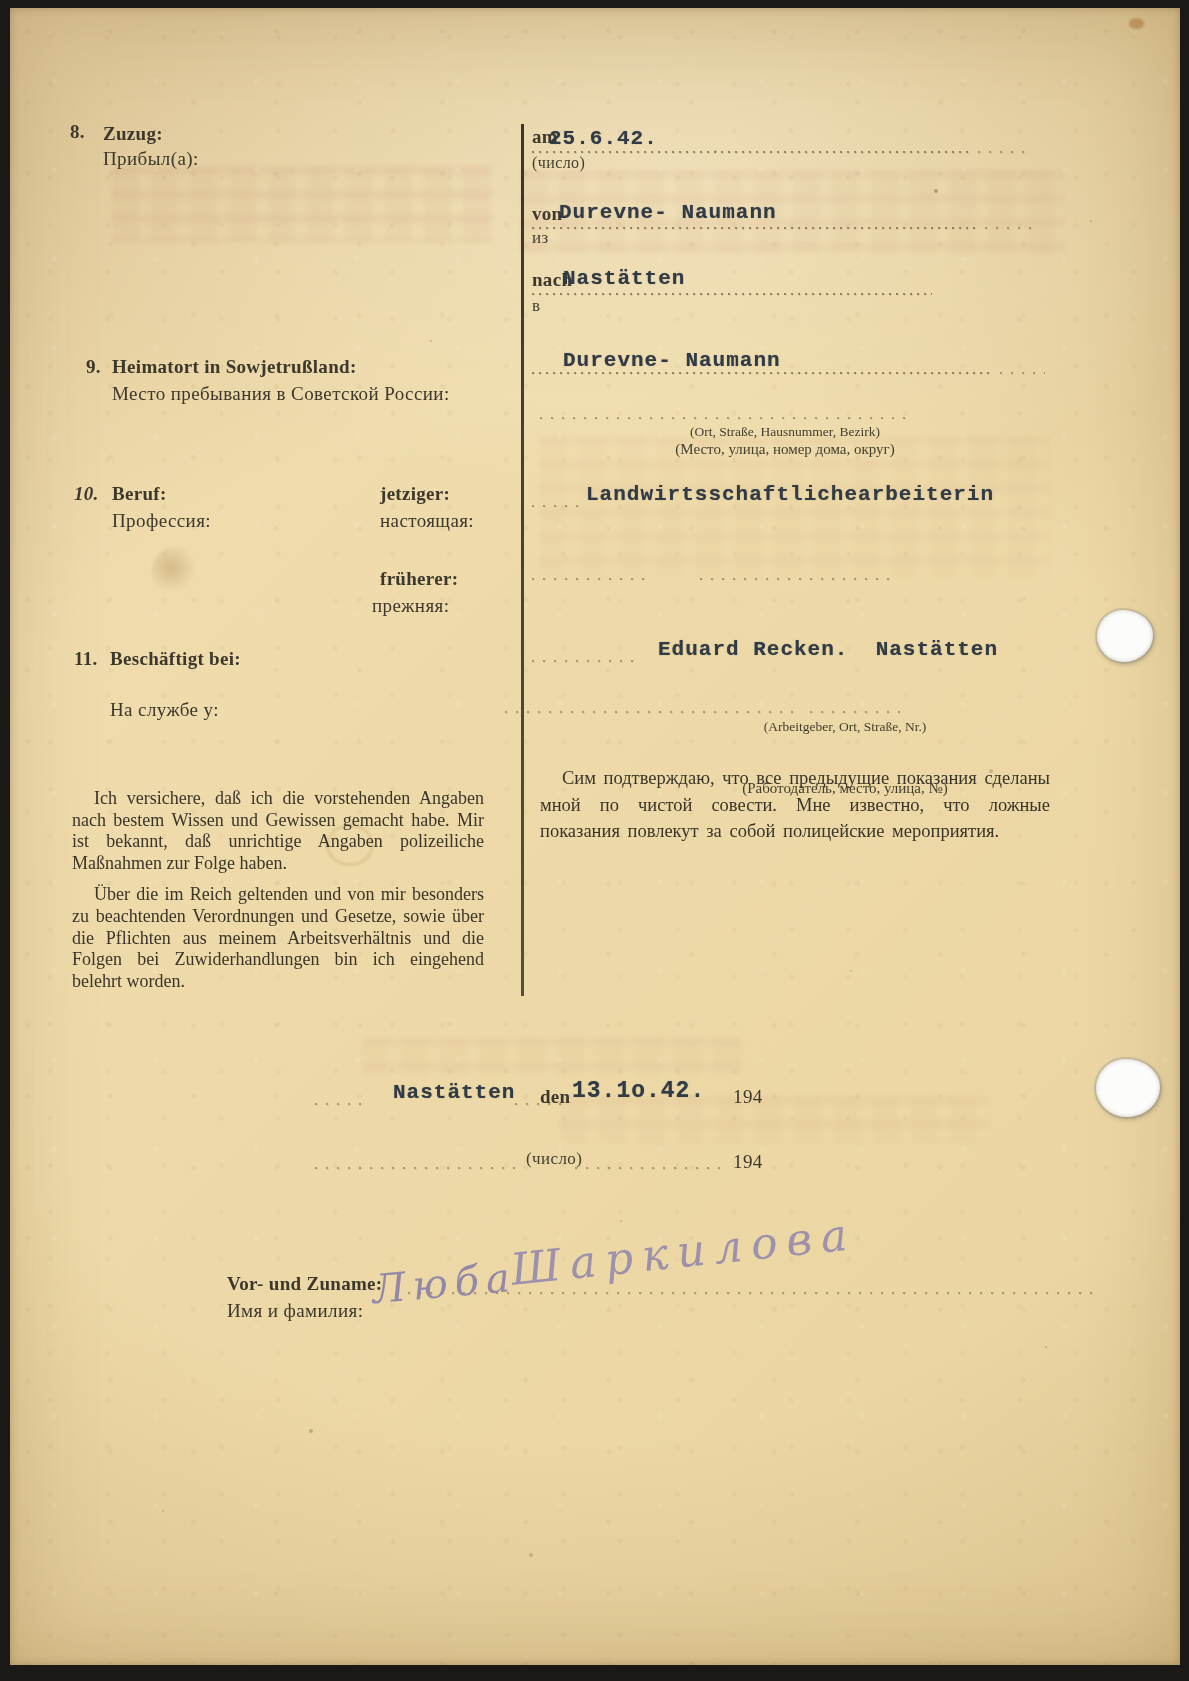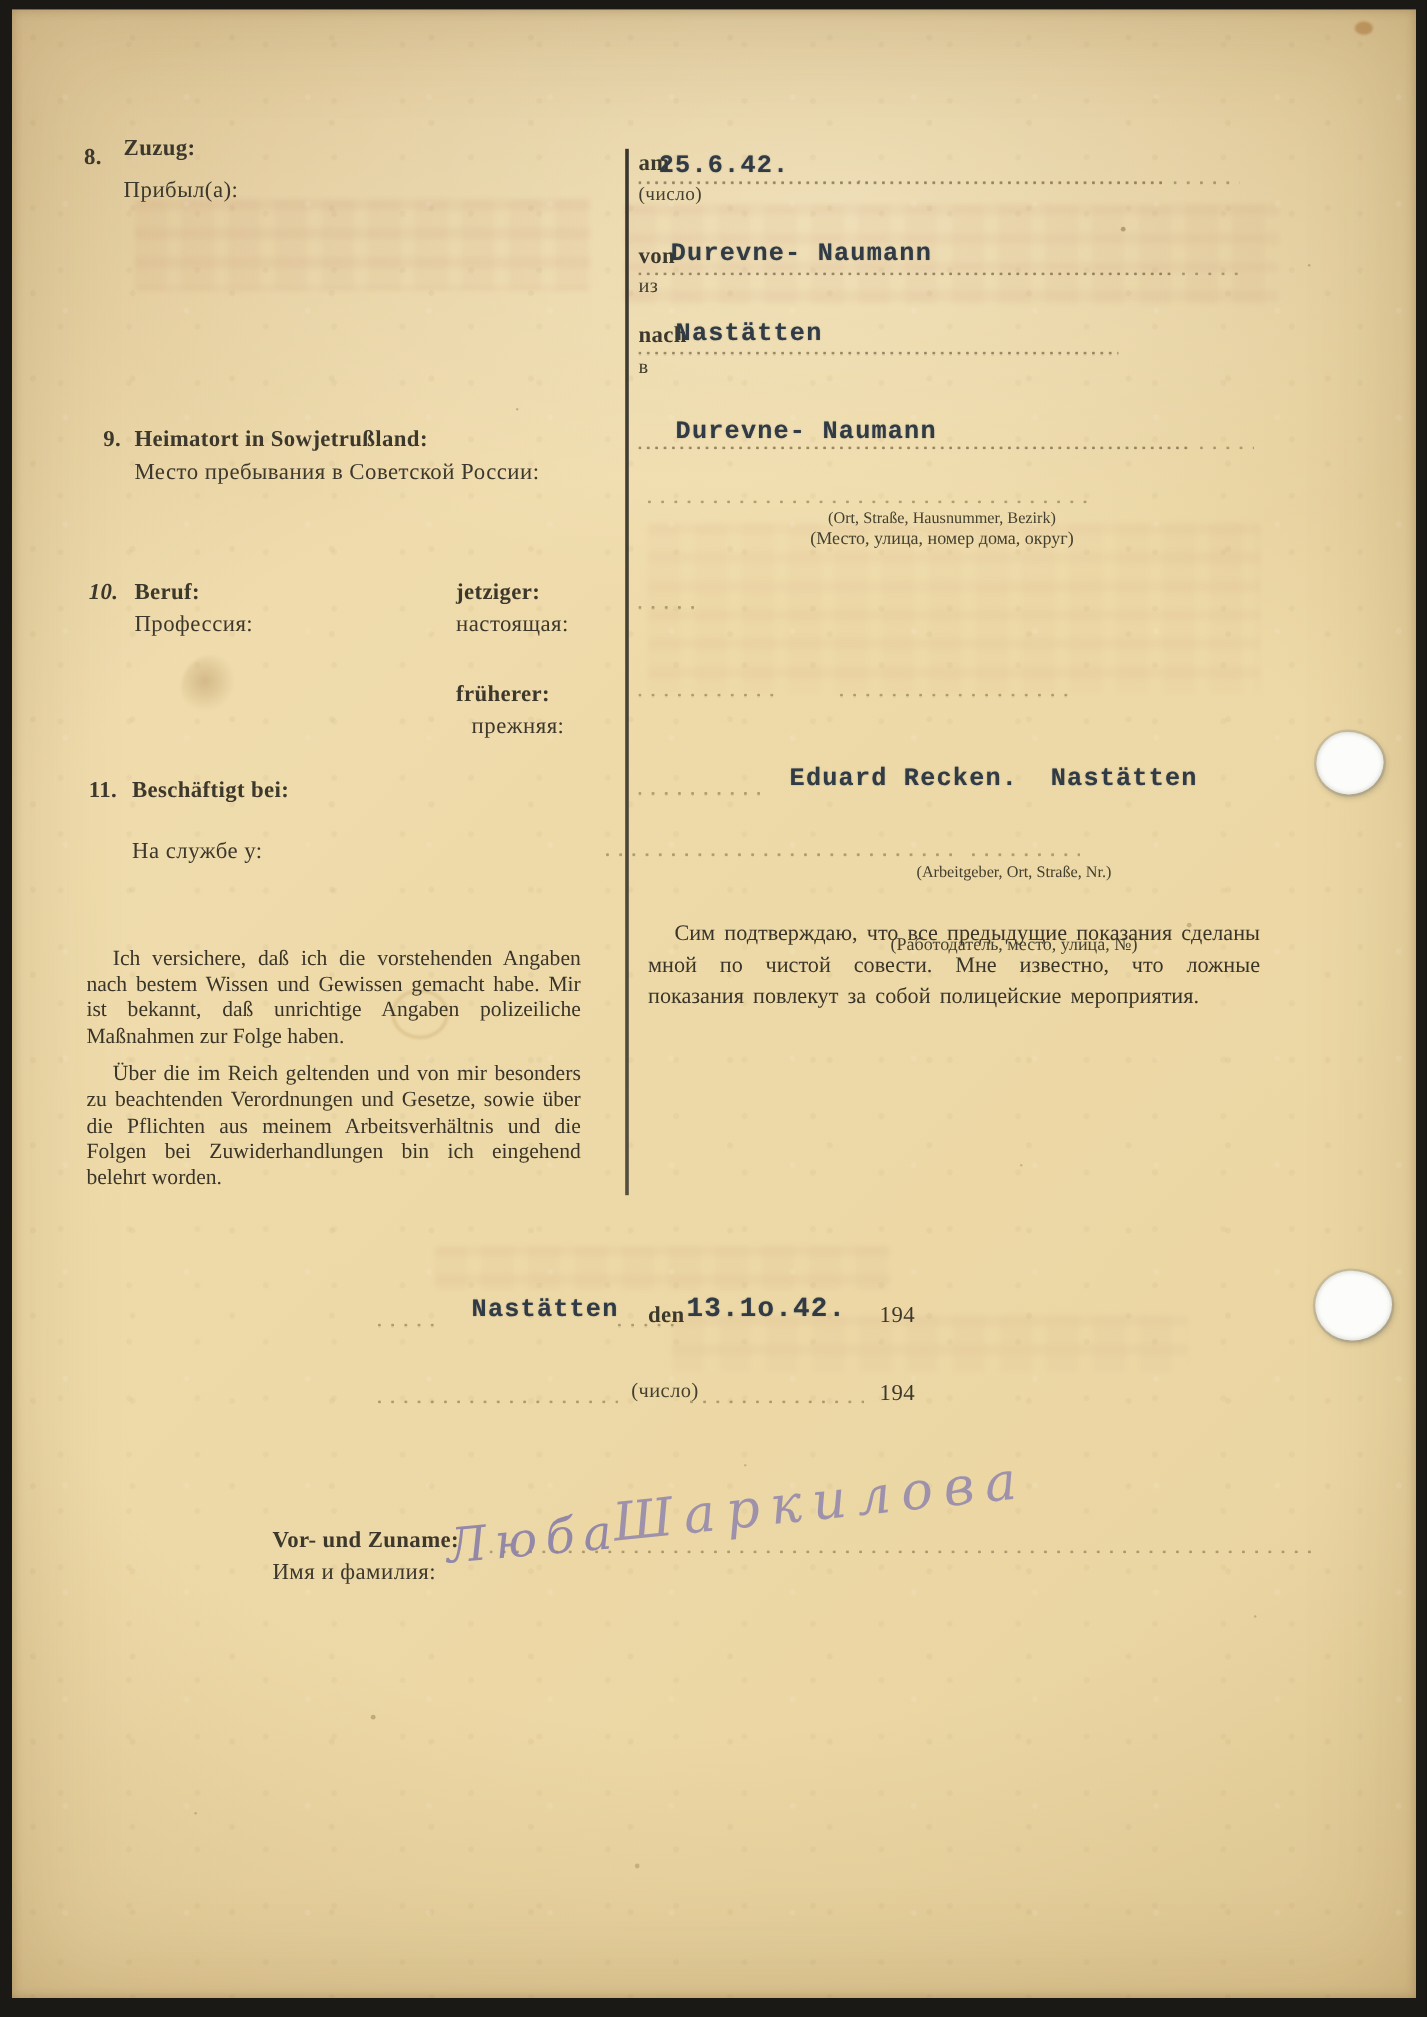--- a/index.html
+++ b/index.html
@@ -80,21 +80,21 @@
 
     <div class="grain"></div>
     <div class="stain1"></div>
     <div class="ring"></div>
     <div class="spot"></div>
     <div class="specks"></div>
 
     <div class="divider"></div>
 
     <span class="abs lbl de" style="left:60px;top:114px;">8.</span>
-    <span class="abs lbl de" style="left:93px;top:106px;">Zuzug:</span>
+    <span class="abs lbl de" style="left:93px;top:116px;">Zuzug:</span>
     <span class="abs lbl ru" style="left:93px;top:141px;">Прибыл(а):</span>
 
     <span class="abs lbl de" style="left:522px;top:119px;">am</span>
     <span class="abs typed" style="left:539px;top:119px;">25.6.42.</span>
     <div class="dots" style="left:522px;top:143px;width:440px;"></div>
     <div class="dots sparse" style="left:968px;top:143px;width:55px;"></div>
     <span class="abs cap ru" style="left:522px;top:146px;font-size:16px;">(число)</span>
 
     <span class="abs lbl de" style="left:522px;top:196px;">von</span>
     <span class="abs typed" style="left:549px;top:193px;">Durevne- Naumann</span>
@@ -115,23 +115,24 @@
     <div class="dots sparse" style="left:990px;top:364px;width:45px;"></div>
     <div class="dots sparse" style="left:530px;top:409px;width:370px;"></div>
     <div class="abs cap center caption-small" style="left:600px;top:416px;width:350px;">(Ort, Straße, Hausnummer, Bezirk)</div>
     <div class="abs cap center caption-ru-small" style="left:600px;top:433px;width:350px;">(Место, улица, номер дома, округ)</div>
 
     <span class="abs lbl de" style="left:64px;top:476px;font-style:italic;">10.</span>
     <span class="abs lbl de" style="left:102px;top:476px;">Beruf:</span>
     <span class="abs lbl ru" style="left:102px;top:503px;">Профессия:</span>
     <span class="abs lbl de" style="left:370px;top:476px;">jetziger:</span>
     <span class="abs lbl ru" style="left:370px;top:503px;">настоящая:</span>
+    <span class="abs typed" style="left:576px;top:475px;">Landwirtsschaftlichearbeiterin</span>
     <div class="dots sparse" style="left:522px;top:497px;width:50px;"></div>
     <span class="abs lbl de" style="left:370px;top:561px;">früherer:</span>
-    <span class="abs lbl ru" style="left:383px;top:588px;">прежняя:</span>
+    <span class="abs lbl ru" style="left:362px;top:588px;">прежняя:</span>
     <div class="dots sparse" style="left:522px;top:570px;width:115px;"></div>
     <div class="dots sparse" style="left:690px;top:570px;width:195px;"></div>
 
     <span class="abs lbl de" style="left:64px;top:641px;">11.</span>
     <span class="abs lbl de" style="left:100px;top:641px;">Beschäftigt bei:</span>
     <span class="abs lbl ru" style="left:100px;top:692px;">На службе у:</span>
     <span class="abs typed" style="left:648px;top:630px;">Eduard Recken.  Nastätten</span>
     <div class="dots sparse" style="left:522px;top:652px;width:108px;"></div>
     <div class="dots sparse" style="left:495px;top:703px;width:290px;"></div>
     <div class="dots sparse" style="left:800px;top:703px;width:90px;"></div>

